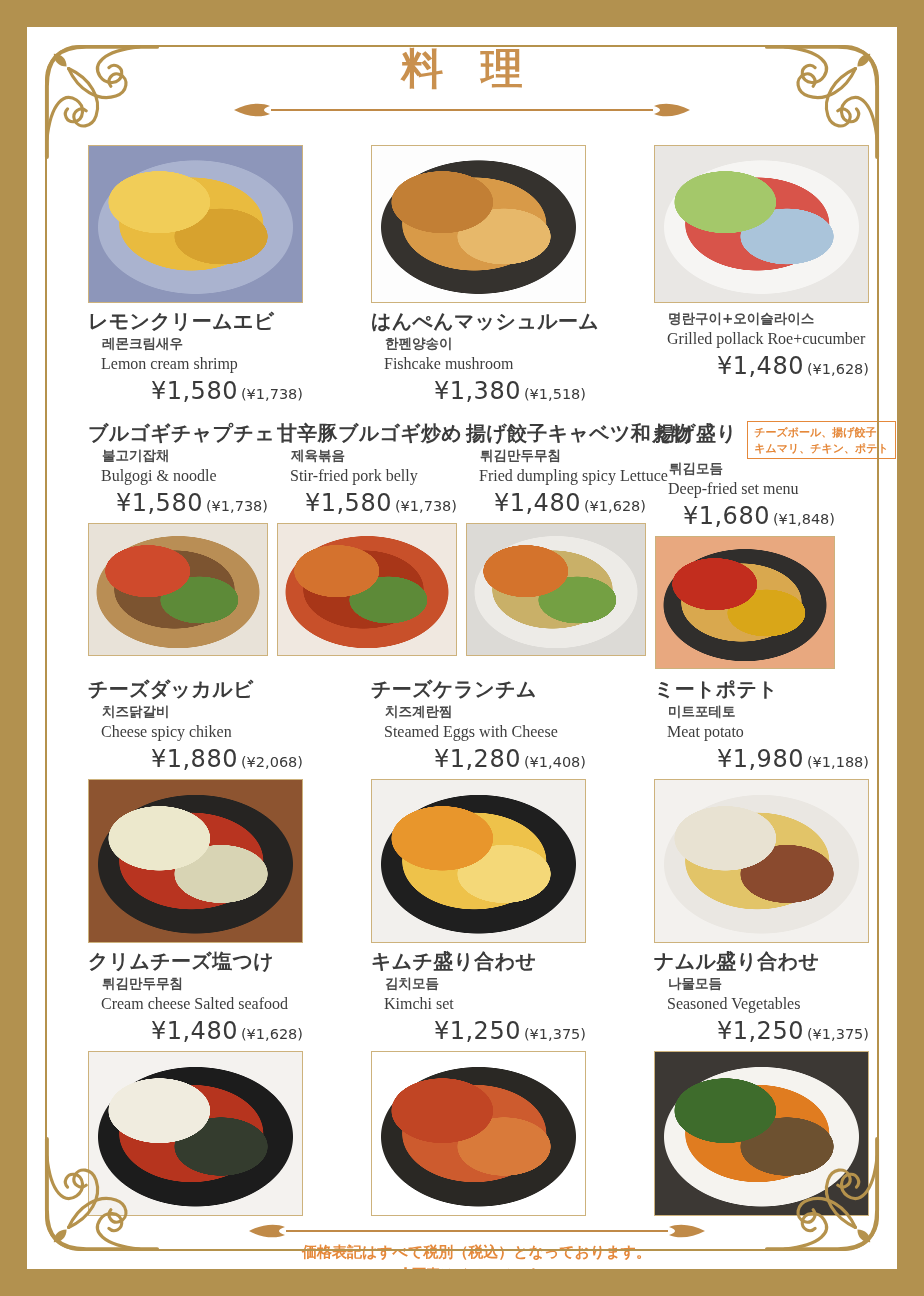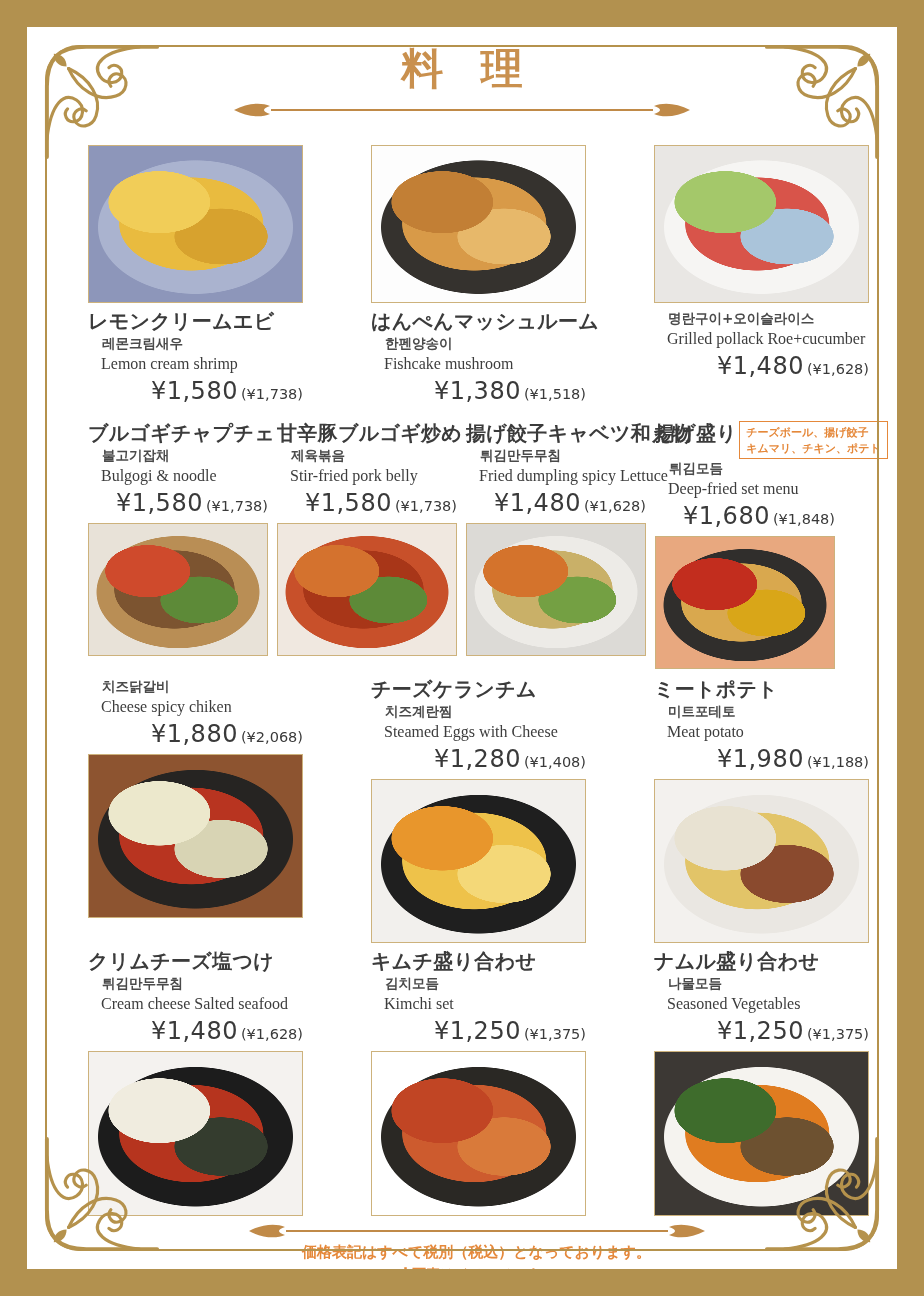--- a/index.html
+++ b/index.html
@@ -52,21 +52,21 @@
   .kr{font-weight:600;font-size:13.5px;line-height:19px;color:#4a4a4a;margin-left:14px;
       font-family:"DejaVu Sans","Liberation Sans",sans-serif;}
   .en{font-size:16px;line-height:21px;color:#3d3d3d;margin-left:13px;
       font-family:"Liberation Serif","DejaVu Serif",serif;white-space:nowrap;}
   .price{text-align:right;margin-top:3px;line-height:29px;color:#3a3a3a;white-space:nowrap;}
   .price .p{font-size:24px;letter-spacing:.5px;font-family:"DejaVu Sans",sans-serif;margin-top:36px;}
   .price .tax{font-size:14.5px;margin-left:3px;font-family:"DejaVu Sans",sans-serif;}
   .note{
     display:inline-block;border:1.5px solid #e5883a;color:#e5883a;
     font-weight:600;font-size:11px;line-height:16px;
-    padding:2px 6px;margin-left:2px;white-space:nowrap;
+    padding:2px 6px;margin-left:10px;white-space:nowrap;
   }
   .note span{display:block;}
 
   .footer{margin-top:6px;padding-left:29px;}
   .fline{text-align:center;font-weight:700;font-size:15px;line-height:23px;color:#e5883a;}
   .fline.small{font-size:14px;}
 </style>
 </head>
 <body style="background: rgb(178, 145, 79);">
 
@@ -198,20 +198,23 @@
             <div class="kr">튀김모듬</div>
             <div class="en">Deep-fried set menu</div>
             <div class="price"><span class="p">¥1,680</span><span class="tax">(¥1,848)</span></div>
           </div>
           <div class="photo ph2" style="background: radial-gradient(24% 20% at 33% 36%, rgb(194, 45, 30) 0px, rgb(194, 45, 30) 99%, transparent 100%), radial-gradient(22% 18% at 62% 58%, rgb(217, 166, 24) 0px, rgb(217, 166, 24) 99%, transparent 100%), radial-gradient(34% 30% at 48% 50%, rgb(217, 168, 78) 0px, rgb(217, 168, 78) 99%, transparent 100%), radial-gradient(46% 43% at 50% 52%, rgb(48, 46, 44) 0px, rgb(48, 46, 44) 99%, transparent 100%), linear-gradient(rgb(232, 168, 127), rgb(232, 168, 127));"></div>
         </div>
       </div>
       <div class="row r3 text-top">
         <div class="item text-top">
           <div class="txt">
+            <div class="ja-row">
+              <span class="ja">チーズダッカルビ</span>
+            </div>
             <div class="kr">치즈닭갈비</div>
             <div class="en">Cheese spicy chiken</div>
             <div class="price"><span class="p">¥1,880</span><span class="tax">(¥2,068)</span></div>
           </div>
           <div class="photo ph3" style="background: radial-gradient(24% 20% at 33% 36%, rgb(236, 232, 204) 0px, rgb(236, 232, 204) 99%, transparent 100%), radial-gradient(22% 18% at 62% 58%, rgb(216, 212, 180) 0px, rgb(216, 212, 180) 99%, transparent 100%), radial-gradient(34% 30% at 48% 50%, rgb(184, 52, 32) 0px, rgb(184, 52, 32) 99%, transparent 100%), radial-gradient(46% 43% at 50% 52%, rgb(38, 36, 34) 0px, rgb(38, 36, 34) 99%, transparent 100%), linear-gradient(rgb(141, 84, 48), rgb(141, 84, 48));"></div>
         </div>
         <div class="item text-top">
           <div class="txt">
             <div class="ja-row">
               <span class="ja">チーズケランチム</span>

